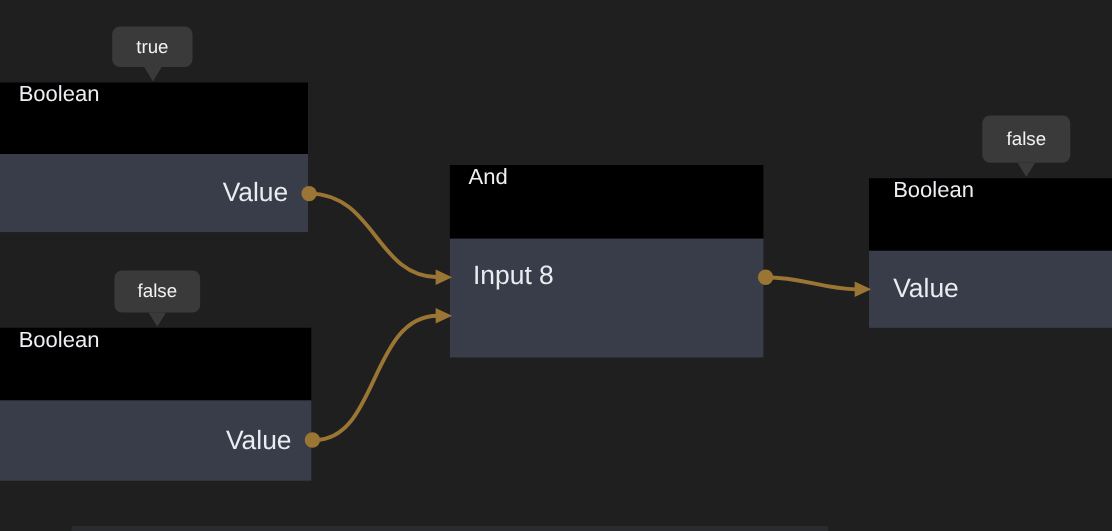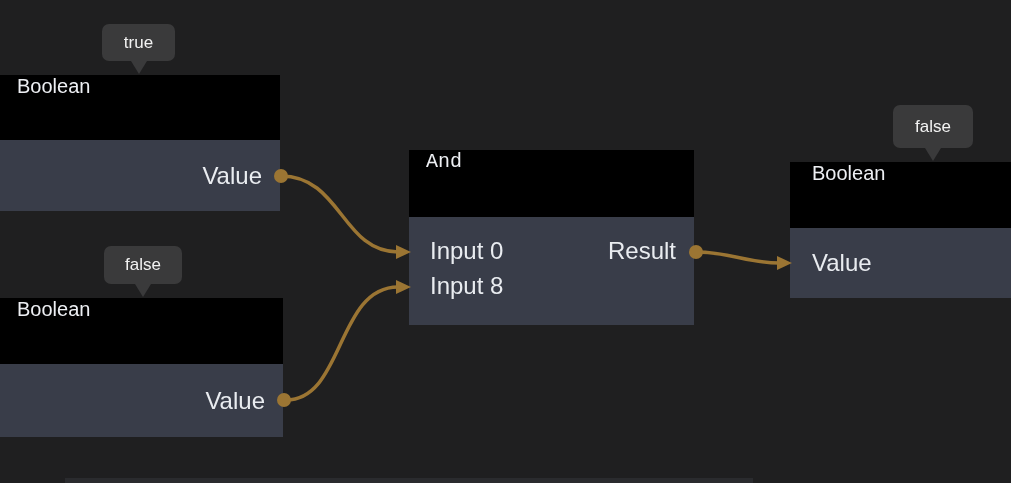--- a/index.html
+++ b/index.html
@@ -17,21 +17,21 @@
 
   .n1 { left:0px; top:75px; width:280px; }
   .n1 .node-header { height:65px; }
   .n1 .node-body { height:71px; display:flex; align-items:center; justify-content:flex-end; padding-right:18px; }
 
   .n2 { left:0px; top:298px; width:283px; }
   .n2 .node-header { height:66px; }
   .n2 .node-body { height:73px; display:flex; align-items:center; justify-content:flex-end; padding-right:18px; }
 
   .n3 { left:409px; top:150px; width:285px; }
-  .n3 .node-header { height:67px;font-family:Liberation Mono, monospace; }
+  .n3 .node-header { height:67px; }
   .n3 .node-body { height:108px; padding-top:16px; }
   .n3 .port-row { height:35px; display:flex; align-items:center; justify-content:space-between; padding:0 18px 0 21px; }
 
   .n4 { left:790px; top:162px; width:221px; }
   .n4 .node-header { height:66px; padding-left:22px; }
   .n4 .node-body { height:70px; display:flex; align-items:center; justify-content:flex-start; padding-left:22px; }
 
   .badge {
     position:absolute; background:#3a3a3b; color:#f2f2f2; font-size:17px;
     display:flex; align-items:center; justify-content:center; border-radius:7px;
@@ -76,24 +76,20 @@
       <span class="port-label">Value</span>
     </div>
   </div>
 
   <div class="node n3">
     <div class="node-header">
       <span>And</span>
     </div>
     <div class="node-body">
       <div class="port-row">
-        <span class="port-label">Input 0</span>
-        <span class="port-label">Result</span>
-      </div>
-      <div class="port-row">
         <span class="port-label">Input 8</span>
       </div>
     </div>
   </div>
 
   <div class="node n4">
     <div class="node-header">
       <span>Boolean</span>
     </div>
     <div class="node-body">

